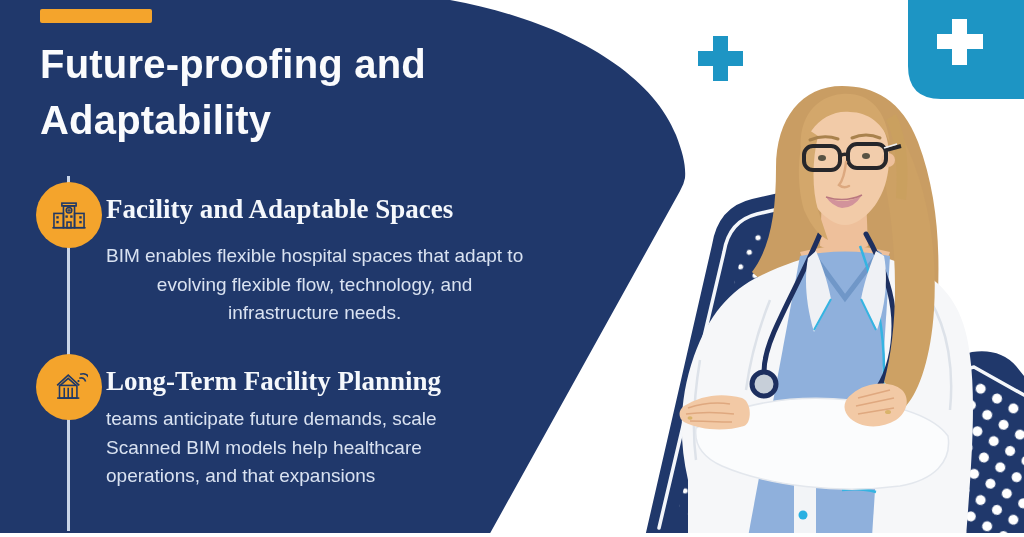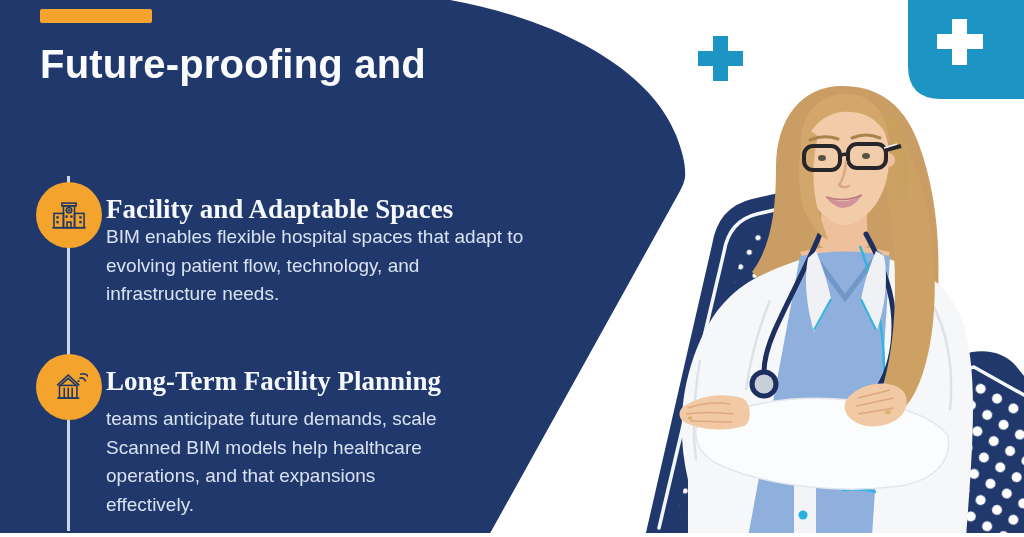--- a/index.html
+++ b/index.html
@@ -36,21 +36,21 @@
     position:absolute;left:106px;margin:0;
     font-family:"Liberation Serif",serif;font-weight:bold;font-size:27px;line-height:30px;
     color:var(--heading-text,#F5F8FC);white-space:nowrap;
   }
   .section-heading.s1{top:194px;}
   .section-heading.s2{top:366px;}
   .section-body{
     position:absolute;left:106px;
     font-size:19px;line-height:28.5px;color:var(--body-text,#D9E2F1);
   }
-  .section-body.s1{top:223px;}
+  .section-body.s1{top:242px;text-align:center;}
   .section-body.s2{top:405px;}
   .section-body .line{white-space:nowrap;}
 </style>
 </head>
 <body>
 
 <div class="canvas">
 
   <svg class="decor" width="1024" height="537" viewBox="0 0 1024 537">
     <defs>
@@ -148,20 +148,21 @@
     <g>
       <path d="M 908,0 V 66 Q 908,99 941,99 H 1024 V 0 Z" style="fill:var(--cyan,#1D95C4)"></path>
       <path d="M 952,19 H 967 V 34 H 983 V 49 H 967 V 65 H 952 V 49 H 937 V 34 H 952 Z" fill="#ffffff"></path>
     </g>
   </svg>
 
   <div class="content">
     <div class="accent-bar"></div>
     <h1 class="slide-title">
       <span>Future-proofing and</span><br>
+      <span>Adaptability</span>
     </h1>
 
     <div class="timeline"></div>
 
     <div class="icon-circle s1">
       <svg width="38" height="38" viewBox="0 0 48 48">
         <g fill="none" stroke="#1f3866" stroke-width="2">
           <rect x="15" y="9" width="18" height="3.5"></rect>
           <rect x="17" y="12.5" width="14" height="27.5"></rect>
           <rect x="5" y="22" width="12" height="18"></rect>
@@ -177,21 +178,21 @@
           <rect x="37" y="25.5" width="3" height="3"></rect>
             <rect x="37" y="31.5" width="3" height="3"></rect>
           <rect x="19.5" y="24.5" width="3" height="3"></rect>
             <rect x="25.5" y="24.5" width="3" height="3"></rect>
         </g>
       </svg>
     </div>
     <h2 class="section-heading s1">Facility and Adaptable Spaces</h2>
     <div class="section-body s1">
       <div class="line">BIM enables flexible hospital spaces that adapt to</div>
-      <div class="line">evolving patient flow, technology, and</div>
+      <div class="line">evolving flexible flow, technology, and</div>
       <div class="line">infrastructure needs.</div>
     </div>
 
     <div class="icon-circle s2">
       <svg width="38" height="38" viewBox="0 0 48 48">
         <g fill="none" stroke="#1f3866" stroke-width="2">
           <path d="M9,22 L23,9 L37,22"></path>
           <path d="M13,22 L23,13 L33,22"></path>
           <rect x="12" y="22" width="22" height="16"></rect>
           <path d="M18,25 V38 M23,25 V38 M28,25 V38"></path>
@@ -200,16 +201,15 @@
           <path d="M38,8 q9,-3 12,6"></path>
         </g>
         <circle cx="36" cy="16.5" r="1.4" fill="#1f3866"></circle>
       </svg>
     </div>
     <h2 class="section-heading s2">Long-Term Facility Planning</h2>
     <div class="section-body s2">
       <div class="line">teams anticipate future demands, scale</div>
       <div class="line">Scanned BIM models help healthcare</div>
       <div class="line">operations, and that expansions</div>
-      <div class="line">effectively.</div>
     </div>
   </div>
 </div>
 
 </body></html>

